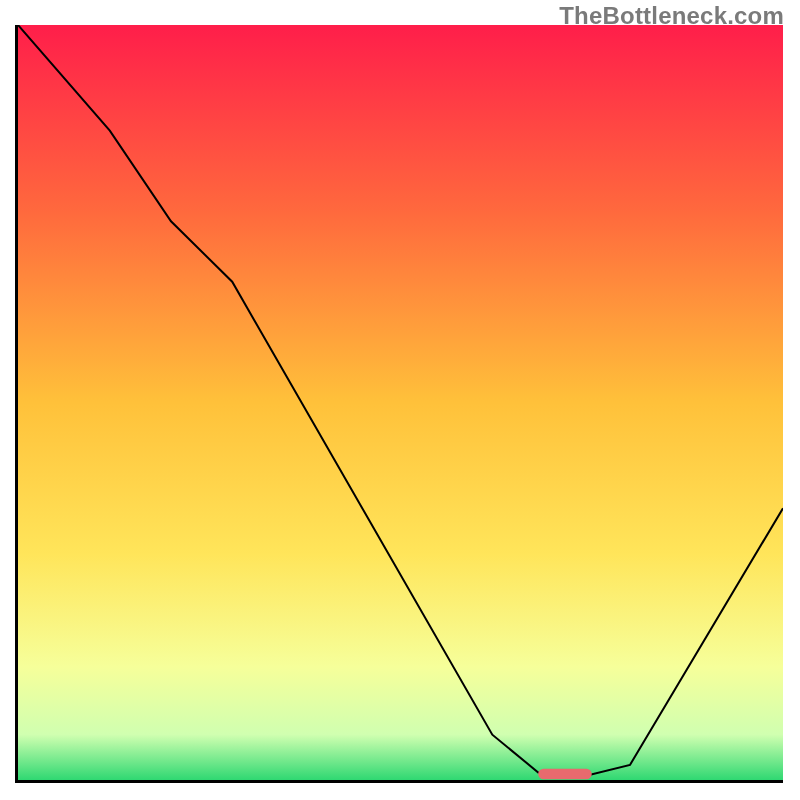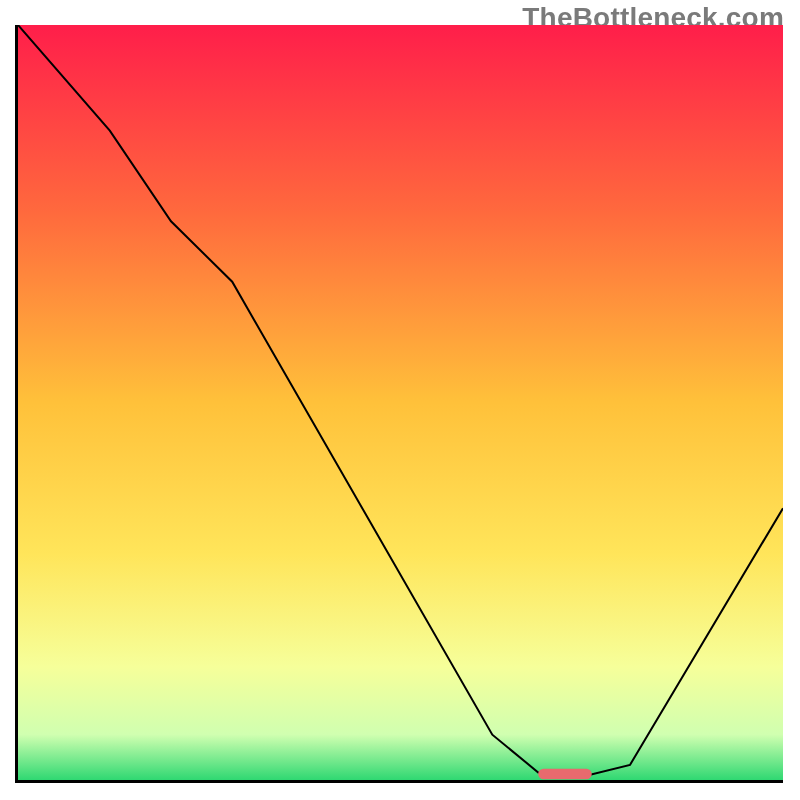--- a/index.html
+++ b/index.html
@@ -30,21 +30,21 @@
     position: absolute;
     left: 0;
     top: 0;
     width: 100%;
     height: 100%;
   }
   .watermark {
     position: absolute;
     top: 2px;
     right: 16px;
-    font-size: 28px;
+    font-size: 24px;
     font-weight: 600;
     color: #7a7a7a;
     letter-spacing: 0.2px;
   }
   svg { display:block; }
 </style>
 </head>
 <body>
 
 <div class="frame">

